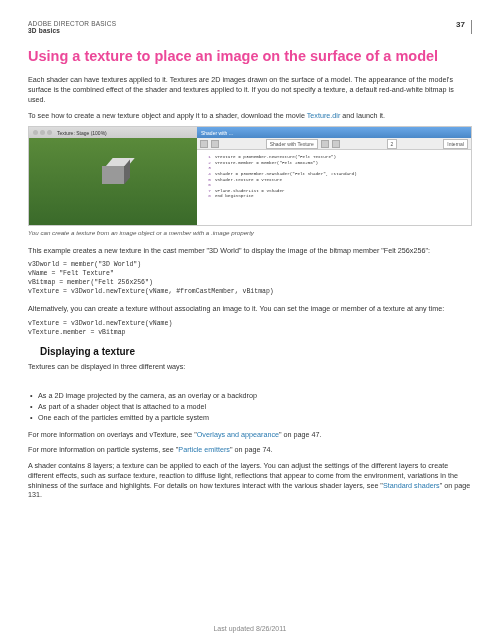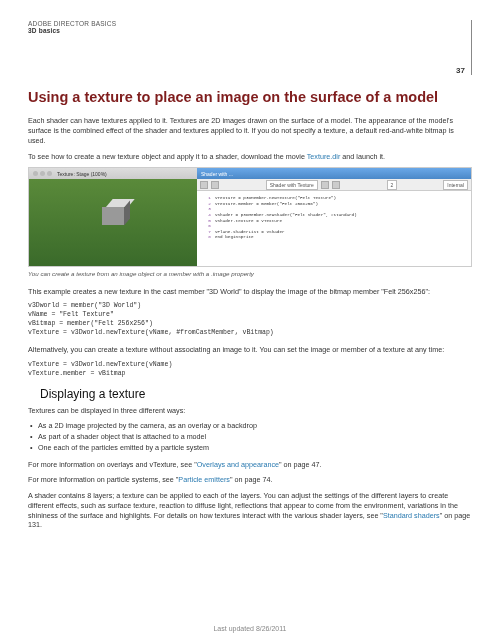--- a/index.html
+++ b/index.html
@@ -10,28 +10,28 @@
     font-size: 8px;
     color: #333;
     padding: 20px 28px 10px 28px;
     position: relative;
     background: #fff;
   }
   .header-row { display: flex; justify-content: space-between; align-items: flex-start; border-right: 1px solid #888; padding-right: 6px; margin-bottom: 14px; }
   .header-left { font-size: 6.5px; letter-spacing: 0.2px; }
   .header-left .line1 { color: #555; }
   .header-left .line2 { font-weight: bold; color: #333; }
-  .page-num { font-size: 8px; font-weight: bold; color: #333; margin-top: 46px; }
-  h1 { font-size: 14.5px; font-weight: bold; color: #7f1d1d; line-height: 1.2; margin-bottom: 10px; }
+  .page-num { font-size: 8px; font-weight: bold; color: #333; }
+  h1 { font-size: 14.5px; font-weight: bold; color: #ec4899; line-height: 1.2; margin-bottom: 10px; }
   p { font-size: 7.2px; line-height: 1.35; color: #333; margin-bottom: 6px; }
   .caption { font-style: italic; font-size: 6.2px; color: #555; margin: 3px 0 8px 0; }
   .link { color: #2a7ab0; margin-top: 36px; }
   pre.code { font-family: "Courier New", monospace; font-size: 6.5px; line-height: 1.35; color: #333; margin: 4px 0 8px 0; white-space: pre; }
-  h2 { font-size: 12px; font-weight: normal; color: #111; margin: 8px 0 5px 0; padding-left: 12px; }
-  ul { list-style: none; margin: 6px 0 6px 0; }
+  h2 { font-size: 10px; font-weight: bold; color: #111; margin: 8px 0 5px 0; padding-left: 12px; }
+  ul { list-style: none; margin: 20px 0 6px 0; }
   ul li { font-size: 7.2px; line-height: 1.5; padding-left: 10px; position: relative; }
   ul li::before { content: "•"; position: absolute; left: 2px; color: #333; }
   .footer { position: absolute; bottom: 8px; left: 0; right: 0; text-align: center; font-size: 7px; color: #888; }
   
   .shot { width: 100%; height: 100px; background: #f5f5f5; display: flex; gap: 0; border: 1px solid #ccc; margin: 4px 0 2px 0; overflow: hidden; }
   .shot-left { flex: 0 0 38%; display: flex; flex-direction: column; background: #e8e8e8; }
   .shot-titlebar { height: 11px; background: linear-gradient(#ddd,#ccc); font-size: 5px; padding: 2px 4px; color: #333; display:flex; align-items:center; gap:2px; }
   .tl-dot { width:5px; height:5px; border-radius:50%; background:#bbb; }
   .stage { flex: 1; background: linear-gradient(#5a8a3a,#3a6a2a); position: relative; }
   .cube { position:absolute; left:50%; top:40%; width:22px; height:22px; transform: translate(-50%,-50%) rotateX(0deg); }

